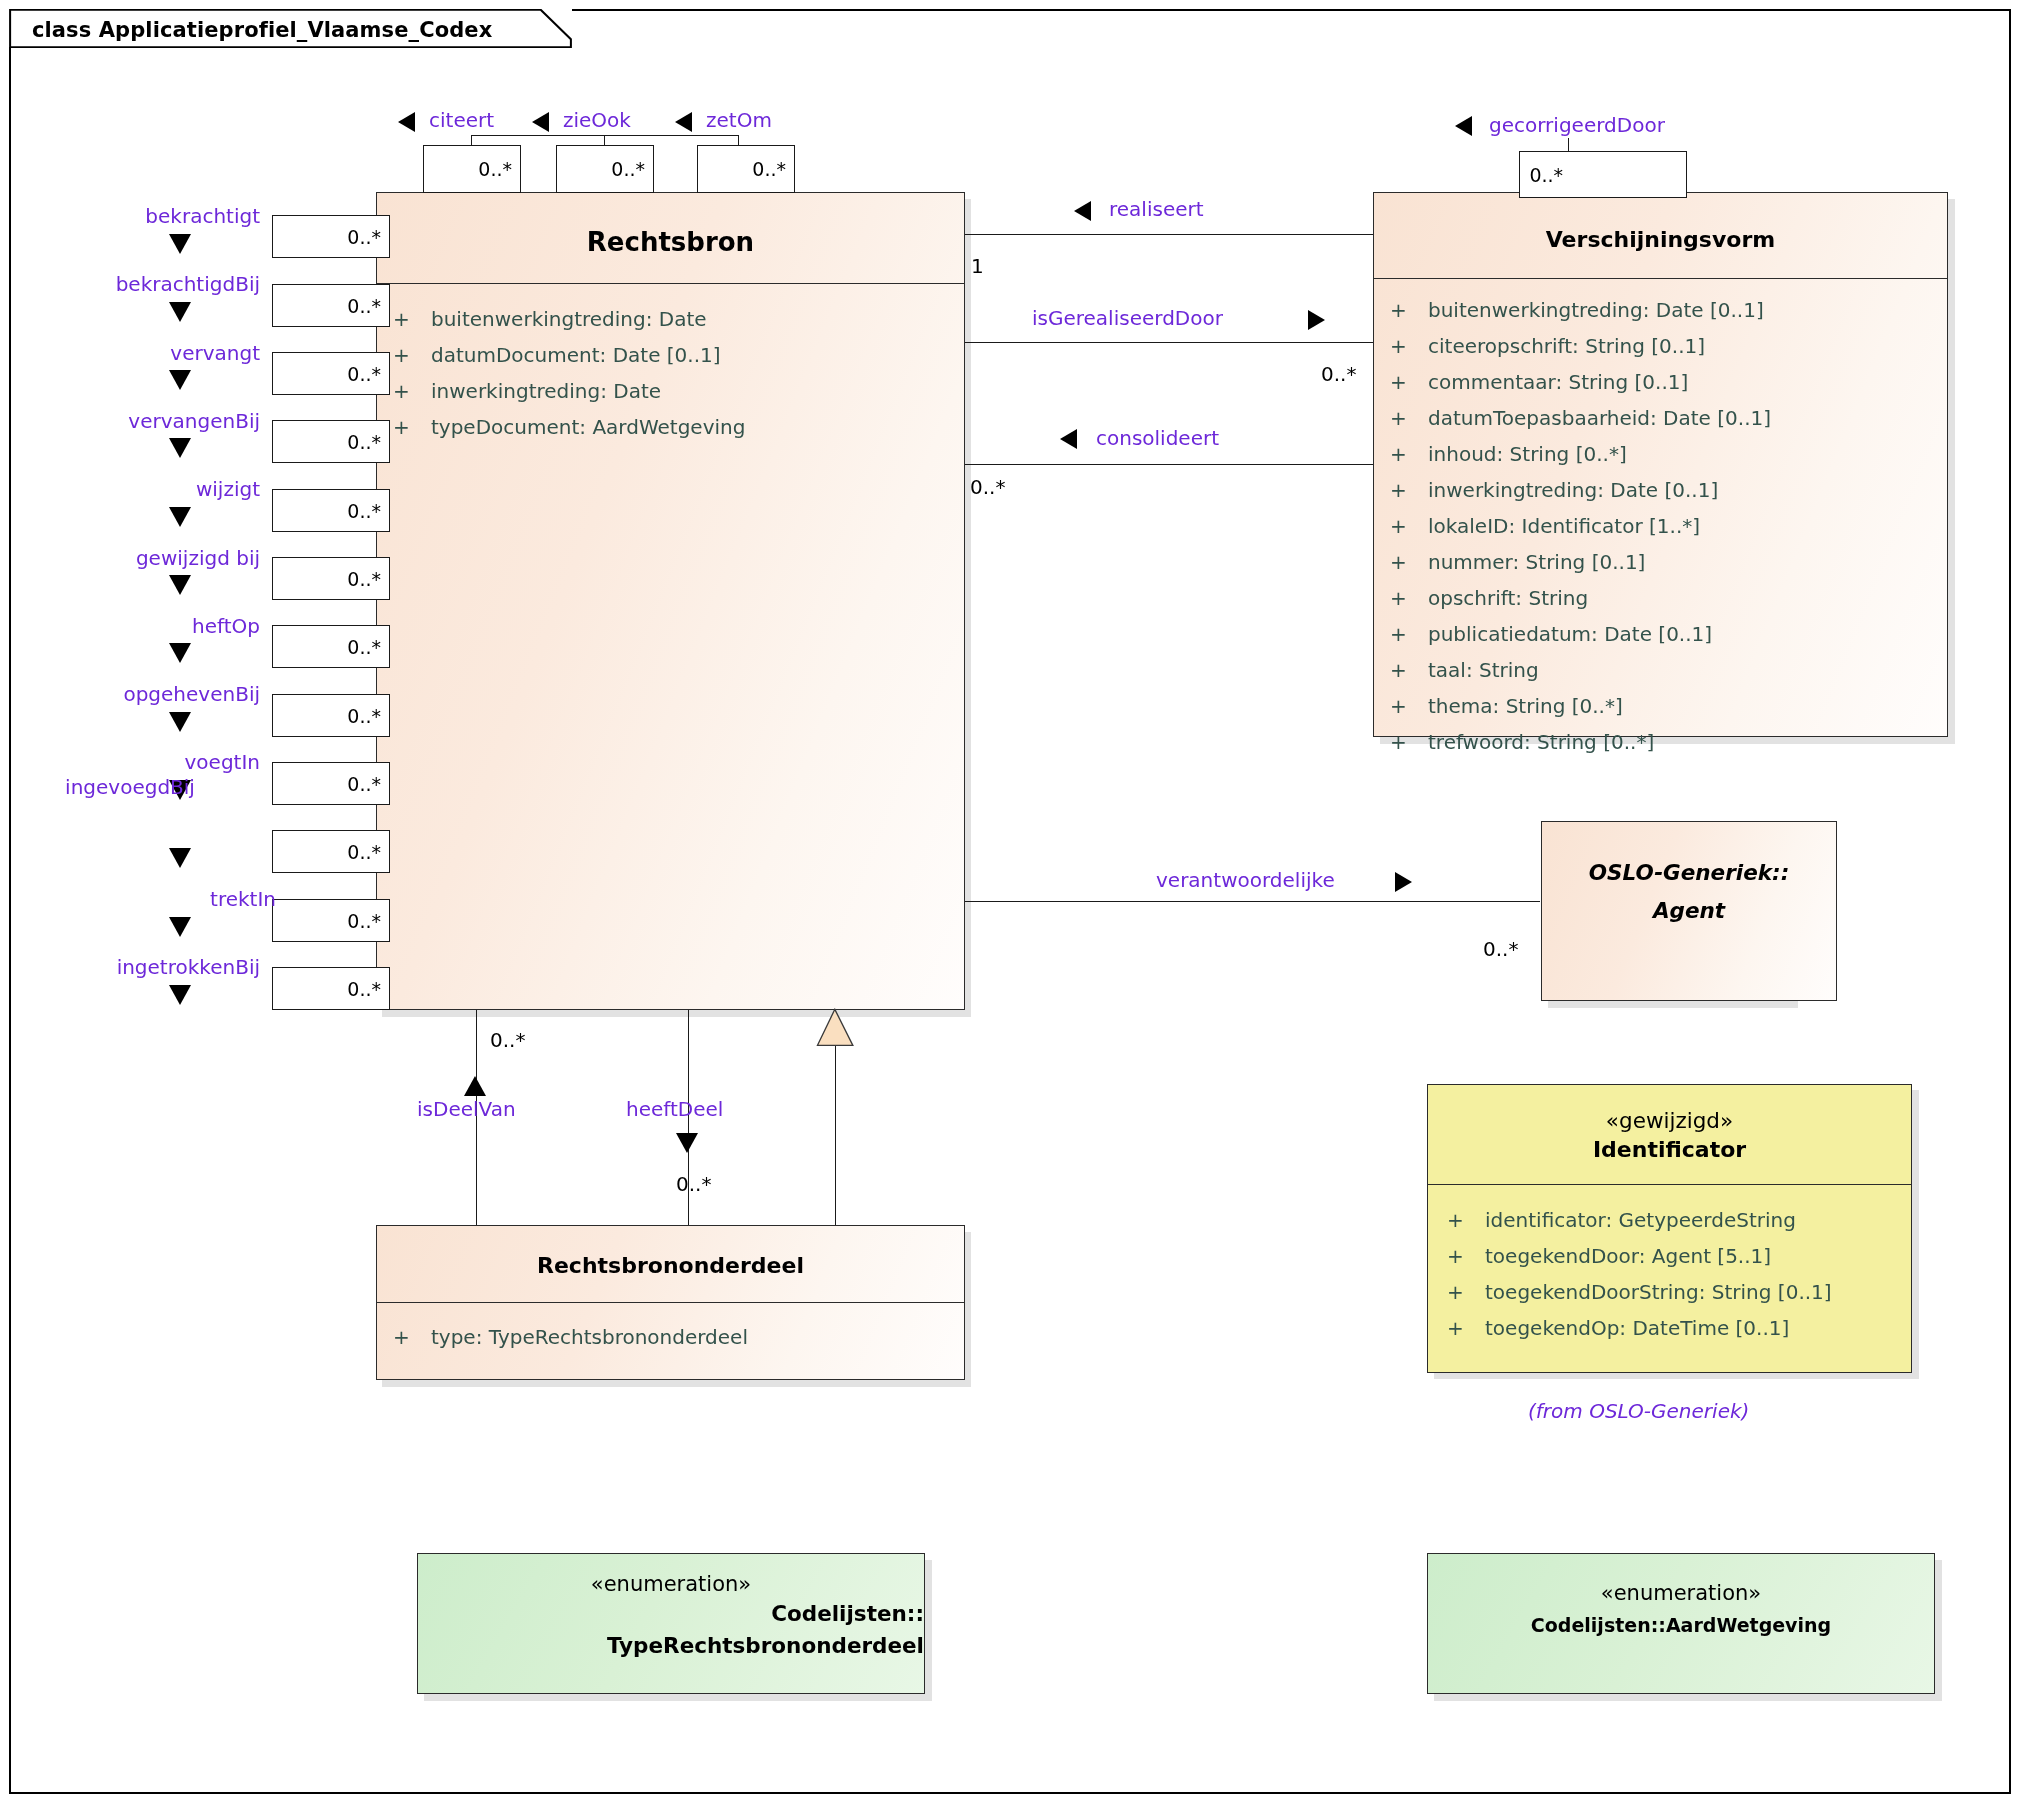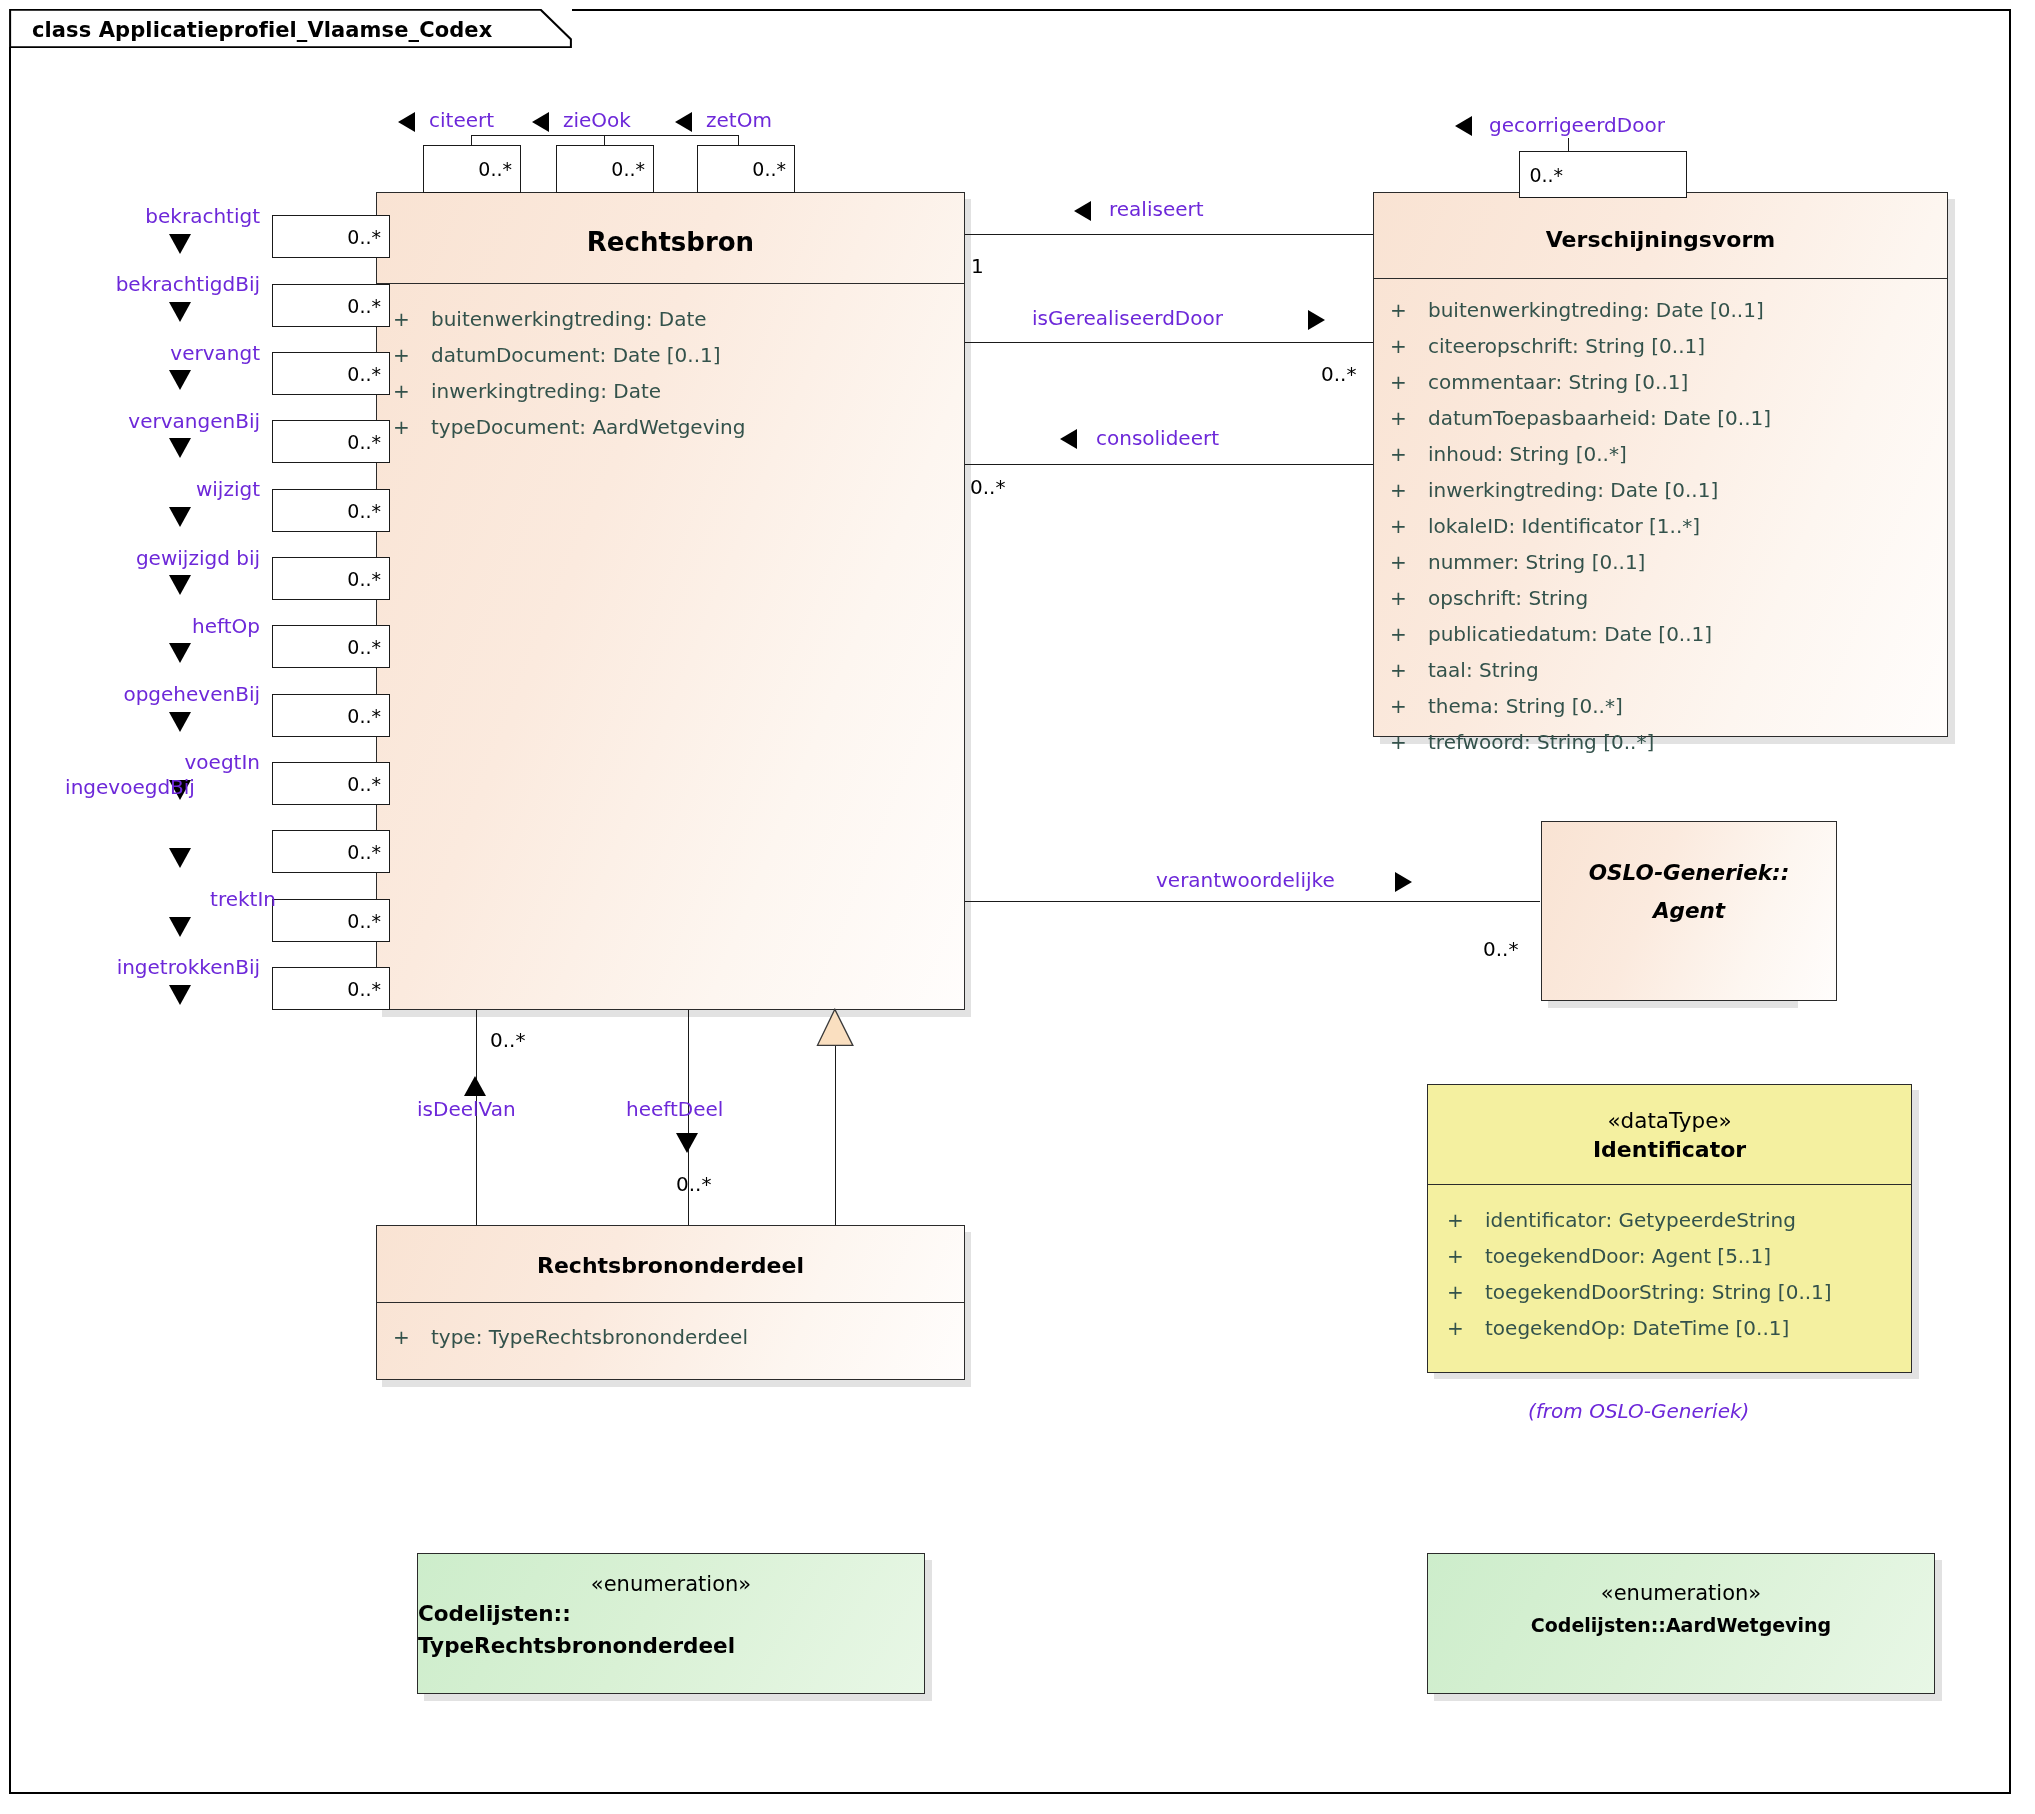--- a/index.html
+++ b/index.html
@@ -306,21 +306,21 @@
     <div id="rbo-attrs" style="padding:16px 0 0 16px;font-size:20px;line-height:36px;">
         <div class="attr">
           <span class="vis">+</span>
           <span class="txt">type: TypeRechtsbrononderdeel</span>
         </div>
       </div>
   </div>
 
   <div class="shadow" style="left:1434px;top:1090px;width:485px;height:289px;"></div>
   <div class="ubox fill-dt" style="left:1427px;top:1084px;width:485px;height:289px;z-index:3;">
-    <div style="margin-top:23px;text-align:center;font-size:21.5px;color:#000;">«dataType»</div>
+    <div style="margin-top:23px;text-align:center;font-size:21.5px;color:#000;">«gewijzigd»</div>
     <div class="hdr" style="margin-top:4px;font-size:22px;">Identificator</div>
     <div class="sep" style="margin-top:21.5px;"></div>
     <div id="id-attrs" style="padding:17.5px 0 0 19px;font-size:20px;line-height:36px;">
         <div class="attr">
           <span class="vis">+</span>
           <span class="txt">identificator: GetypeerdeString</span>
         </div>
         <div class="attr">
           <span class="vis">+</span>
           <span class="txt">toegekendDoor: Agent [5..1]</span>
@@ -333,21 +333,21 @@
           <span class="vis">+</span>
           <span class="txt">toegekendOp: DateTime [0..1]</span>
         </div>
       </div>
   </div>
   <div class="lbl" style="left:1528px;top:1399px;font-style:italic;">(from OSLO-Generiek)</div>
 
   <div class="shadow" style="left:424px;top:1560px;width:508px;height:141px;"></div>
   <div class="ubox fill-enum" style="left:417px;top:1553px;width:508px;height:141px;z-index:3;">
     <div style="margin-top:17.5px;text-align:center;font-size:21px;color:#000;">«enumeration»</div>
-    <div style="text-align:left;font-size:21.5px;font-weight:bold;line-height:32px;margin-top:2.7px;">
+    <div style="text-align:right;font-size:21.5px;font-weight:bold;line-height:32px;margin-top:2.7px;">
       <div>Codelijsten::</div>
       <div>TypeRechtsbrononderdeel</div>
     </div>
   </div>
 
   <div class="shadow" style="left:1434px;top:1560px;width:508px;height:141px;"></div>
   <div class="ubox fill-enum" style="left:1427px;top:1553px;width:508px;height:141px;z-index:3;">
     <div style="margin-top:27px;text-align:center;font-size:21px;color:#000;">«enumeration»</div>
     <div style="text-align:center;font-size:19px;font-weight:bold;line-height:32px;margin-top:4px;">
       <div>Codelijsten::AardWetgeving</div>

